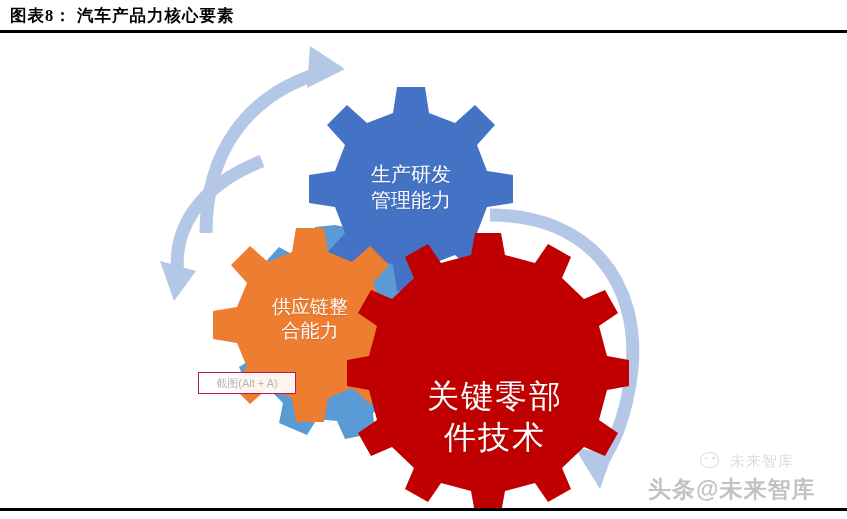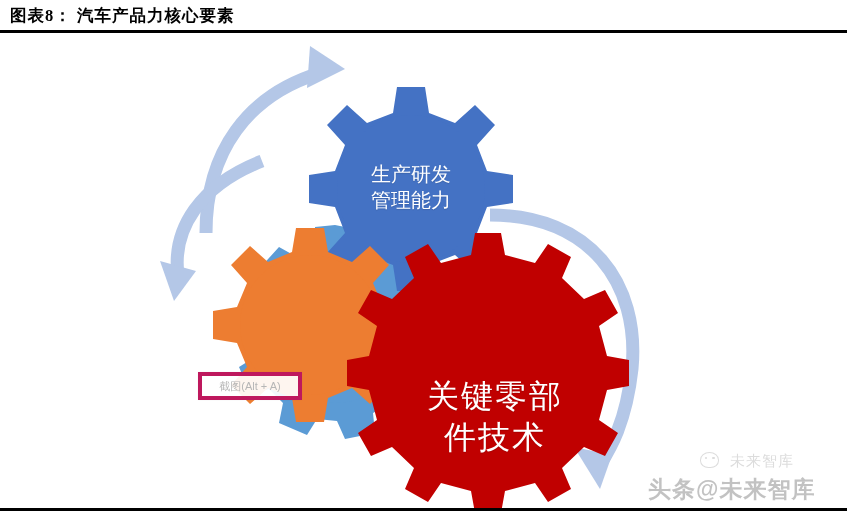--- a/index.html
+++ b/index.html
@@ -61,21 +61,21 @@
   }
   .lbl-red{
     left:390px;top:315px;width:210px;
     font-size:32px;font-weight:normal;letter-spacing:2px;
   }
 
   
   .snip-tooltip{
     position:absolute;left:198px;top:372px;
     width:96px;height:20px;
-    border:4px solid #be185d;
+    border:1px solid #be185d;
     background:rgba(255,255,255,.92);
     color:#b6b6b6;
     font-family:"Liberation Sans", sans-serif;
     font-size:11px;
     display:flex;align-items:center;justify-content:center;
     box-shadow:0 0 2px rgba(0,0,0,.05);
   }
 
   
   .wm-faint{
@@ -210,20 +210,22 @@
                    L-17,-118 Z" fill="#C00000"></path>
           <circle cx="0" cy="0" r="112" fill="#C00000"></circle>
         </g>
       </g>
 
     </svg>
 
     <div class="gearlabel lbl-blue">生产研发
 管理能力</div>
 
+    <div class="gearlabel lbl-orange">供应链整
+合能力</div>
 
     <div class="gearlabel lbl-red">关键零部
 件技术</div>
   </div>
 
   <div class="snip-tooltip">截图(Alt + A)</div>
 
   <div class="wm-faint">
     <span class="wechat-dot"></span>
     <span>未来智库</span>

